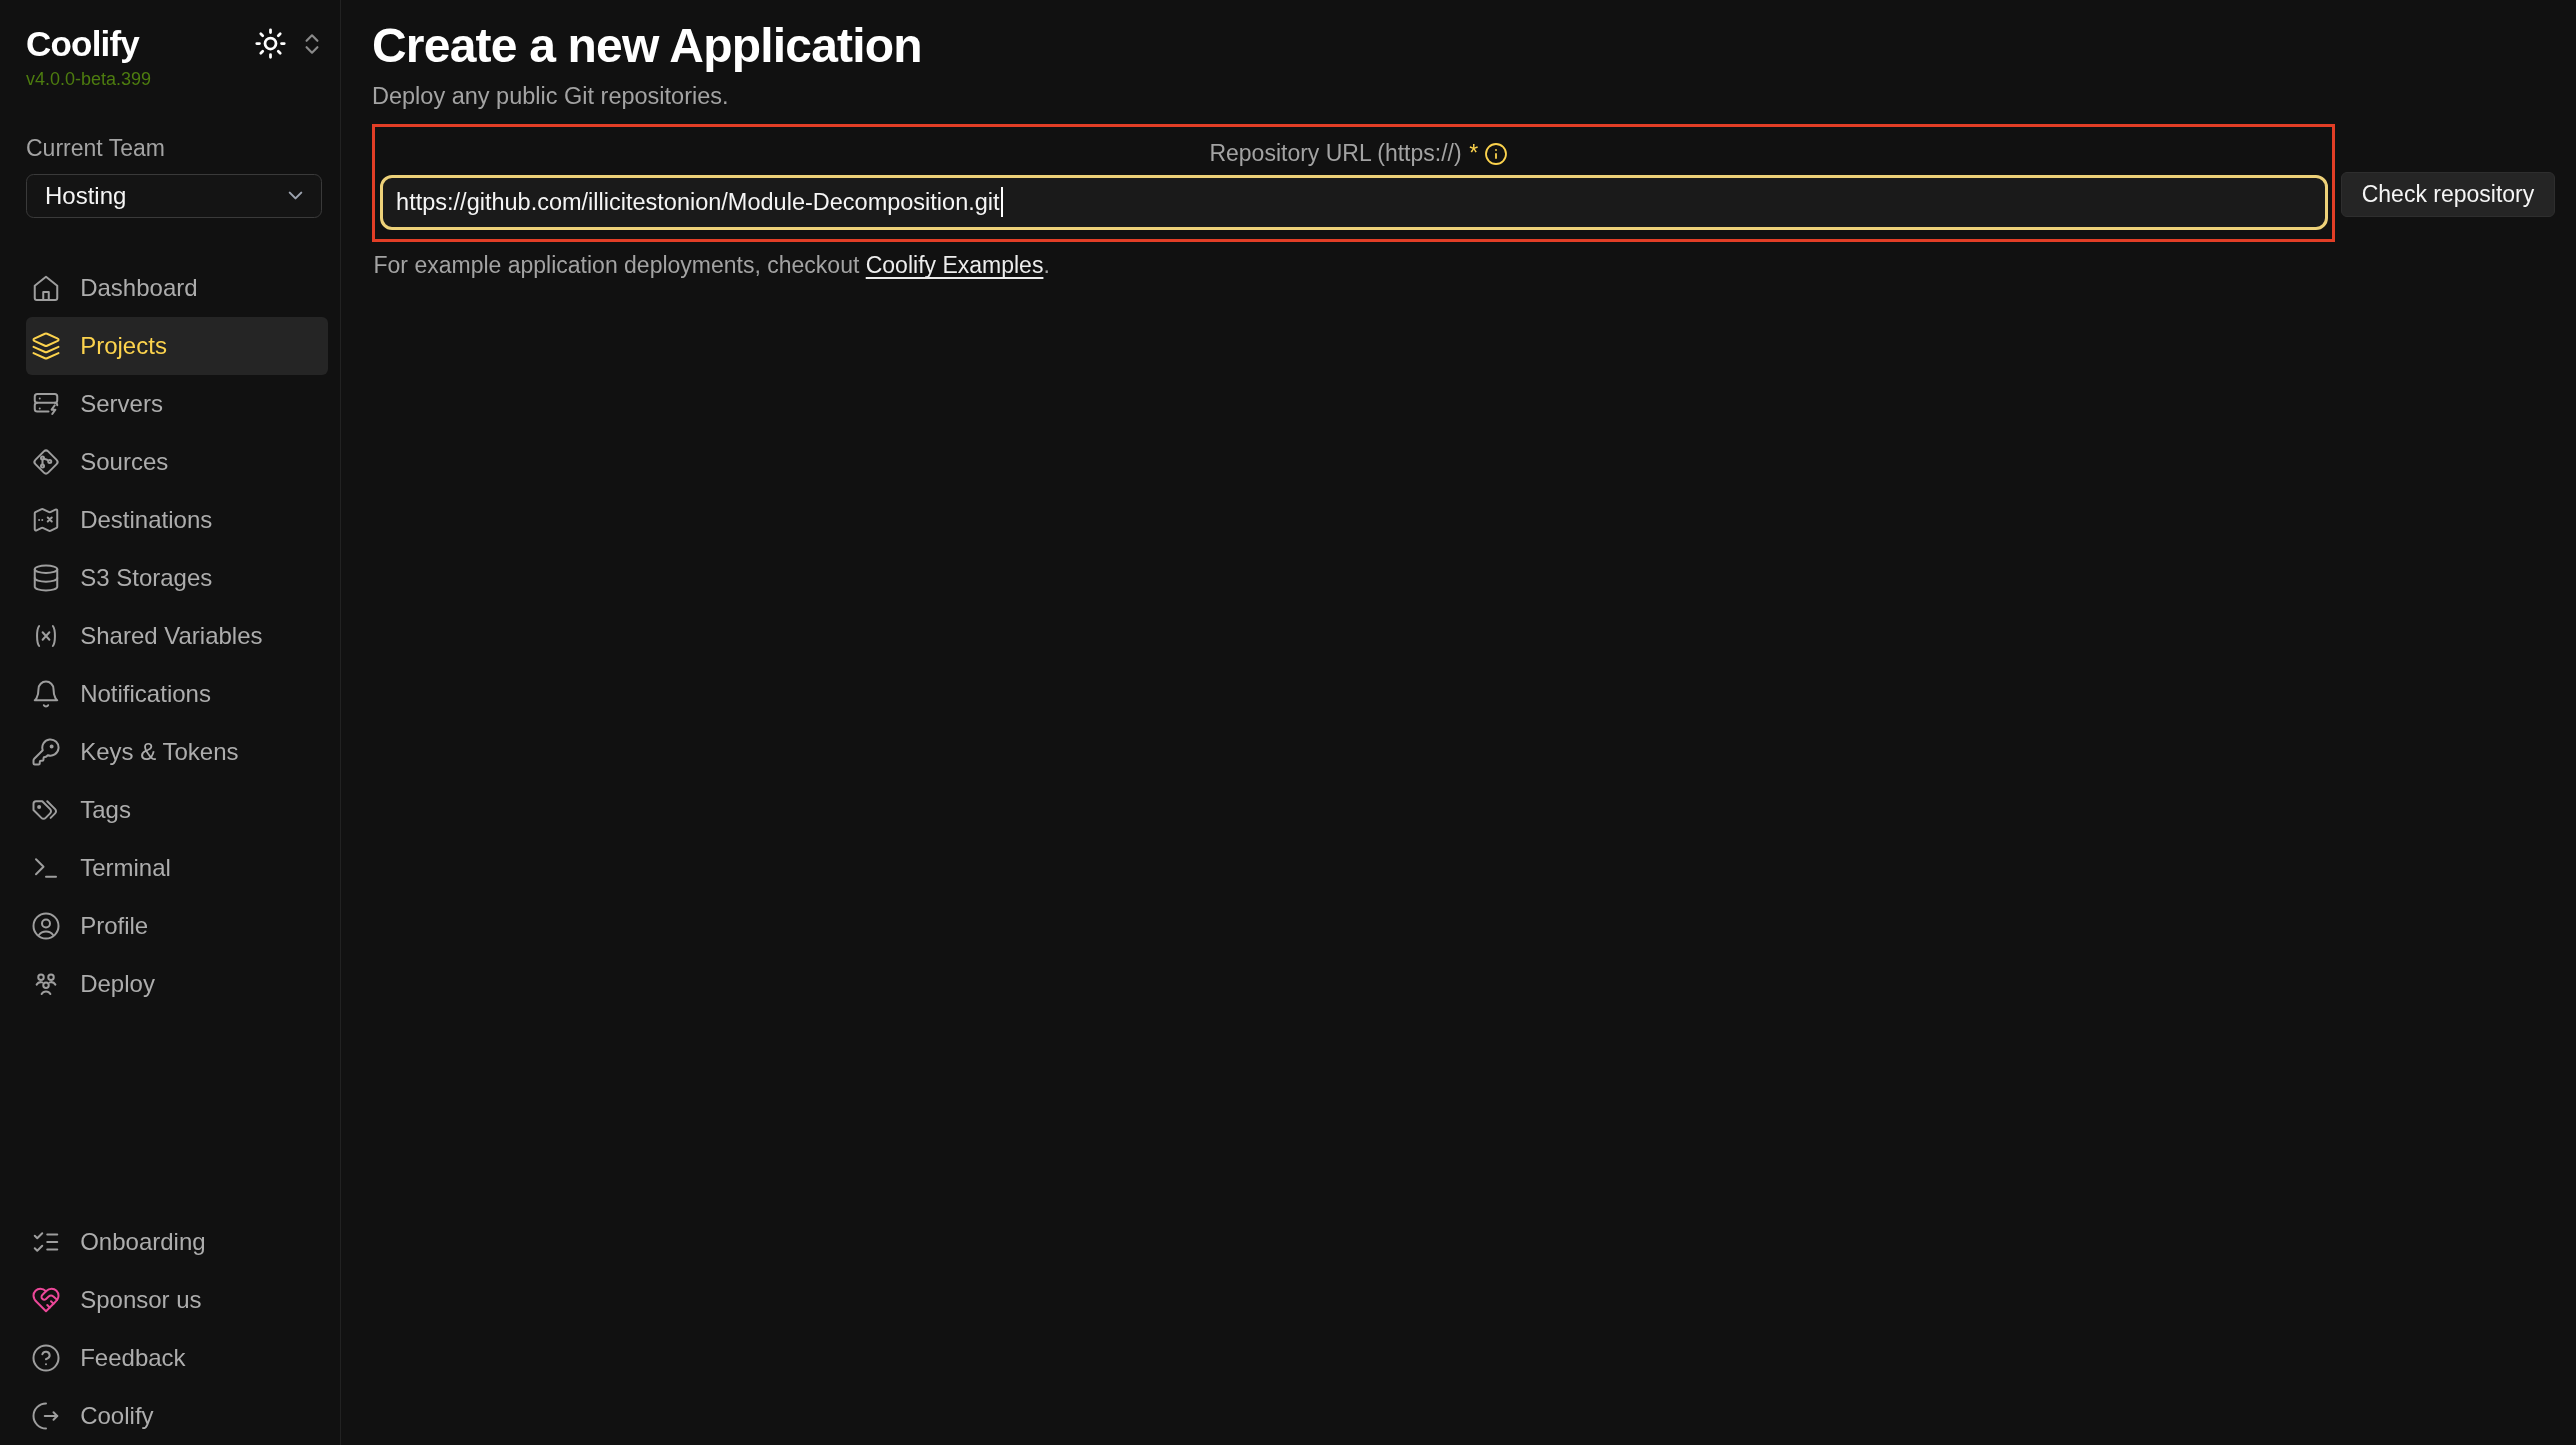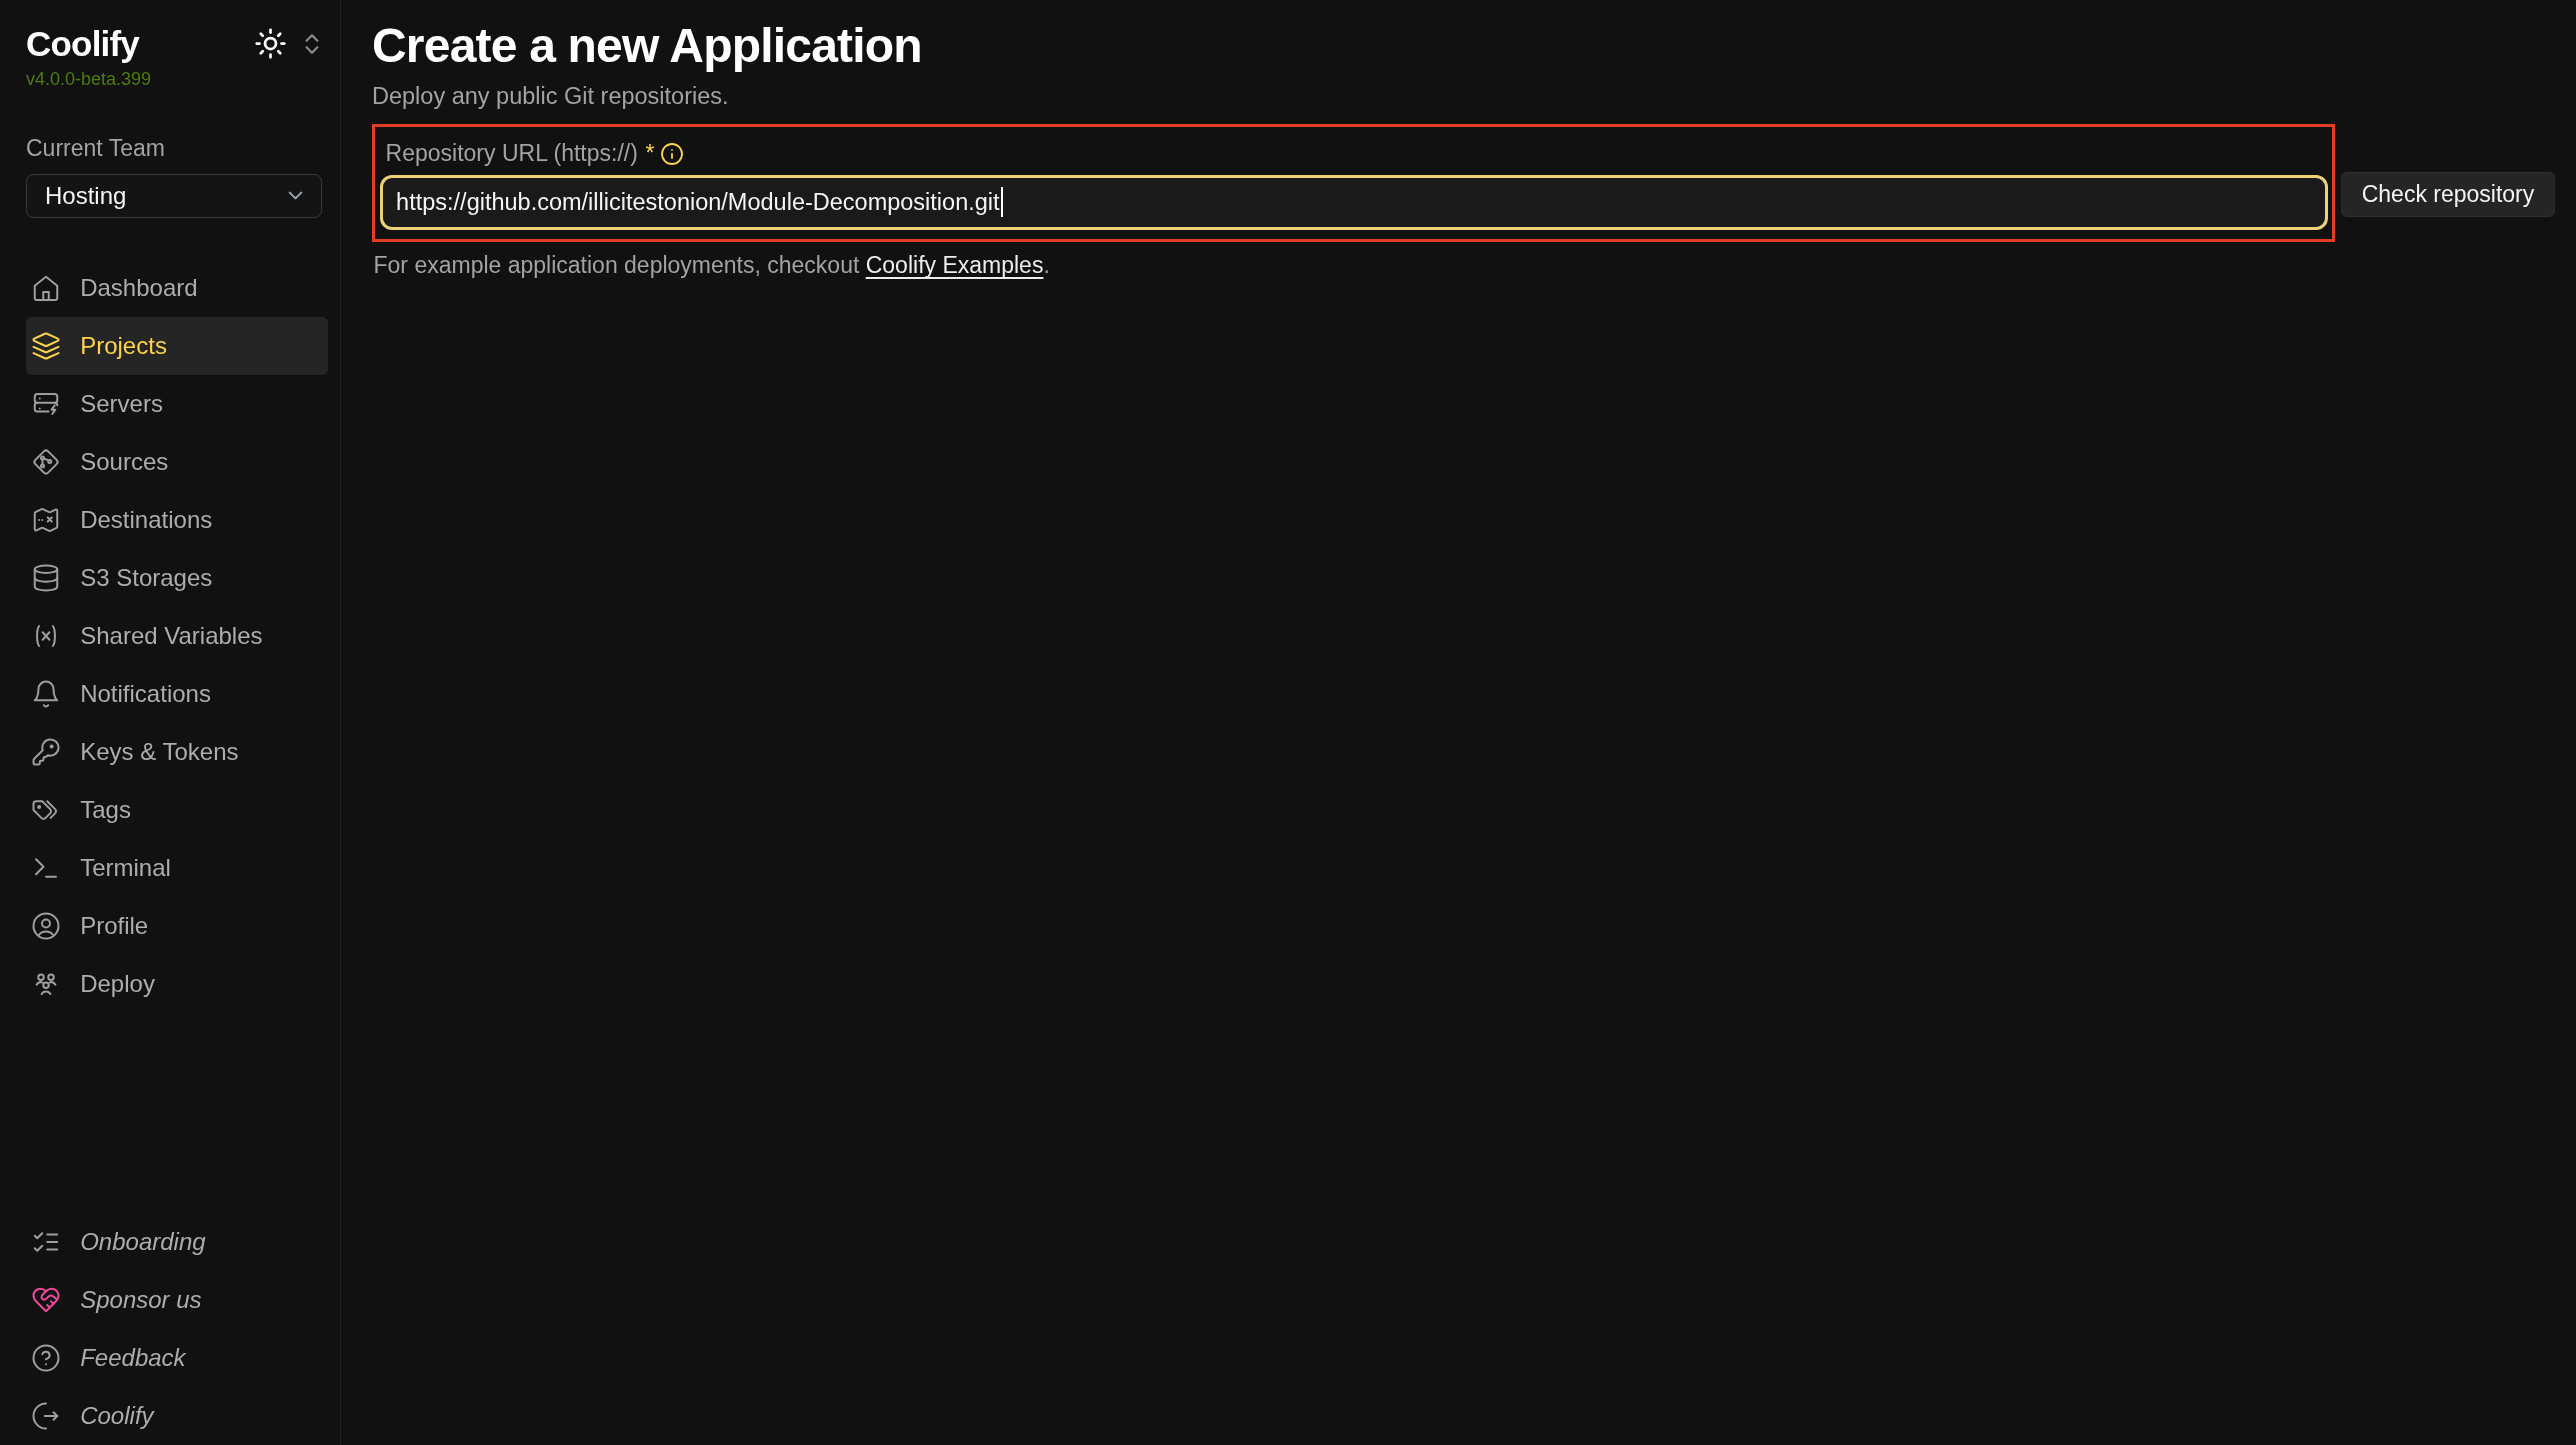--- a/index.html
+++ b/index.html
@@ -30,37 +30,37 @@
   .team-select .chev{margin-left:auto;}
   .nav{margin:41px 12px 0 18px;}
   .nav-item{
     display:flex;align-items:center;height:58px;border-radius:6px;
     padding:0 0 0 4.5px;cursor:pointer;box-sizing:border-box;
   }
   .nav-item .label{font-size:24px;color:#adadad;margin-left:19.7px;white-space:nowrap;}
   .nav-item.active{background:#252525;}
   .nav-item.active .label{color:#fcd34d;}
   .nav-item.active .icon{stroke:#fcd34d;}
-  .nav-bottom{position:absolute;left:18px;right:12px;bottom:1.5px;font-style:italic;}
+  .nav-bottom{position:absolute;left:18px;right:12px;bottom:1.5px;}
   .icon{width:30px;height:30px;stroke:#9e9e9e;fill:none;stroke-width:1.6;stroke-linecap:round;stroke-linejoin:round;flex:none;}
   .icon.pink{stroke:#ec4899;}
   .sun-icon{width:33px;height:33px;stroke:#ffffff;fill:none;stroke-width:2;stroke-linecap:round;stroke-linejoin:round;}
   .updown-icon{width:26px;height:26px;stroke:#8a8a8a;fill:none;stroke-width:2;stroke-linecap:round;stroke-linejoin:round;}
   .chev-icon{width:23px;height:23px;stroke:#9ca3af;fill:none;stroke-width:2.2;stroke-linecap:round;stroke-linejoin:round;}
   .info-icon{width:24px;height:24px;stroke:#fcd34d;fill:none;stroke-width:1.8;stroke-linecap:round;stroke-linejoin:round;vertical-align:-5.3px;margin-left:6px;}
   
   .main{position:absolute;left:334px;top:0;right:0;bottom:0;padding:19.7px 38px 0 38px;}
   .page-title{font-size:48px;font-weight:700;color:#ffffff;margin:0;line-height:1.1;letter-spacing:-0.8px;}
   .page-subtitle{font-size:23.5px;color:#a3a3a3;margin-top:10.6px;}
   .form-row{display:flex;align-items:flex-start;margin-top:13.6px;}
   .repo-box{
     flex:0 0 auto;width:1963px;box-sizing:border-box;
     border:3px solid #e23e26;background:#111111;
   }
-  .field-label-row{margin:13.6px 0 0 10.6px;font-size:23px;color:#a3a3a3;display:flex;align-items:center;}
+  .field-label-row{margin:13.6px 0 0 10.6px;font-size:23px;color:#a3a3a3;display:flex;align-items:center;justify-content:center;}
   .required{color:#fcd34d;margin-left:7.6px;font-size:23px;}
   .url-input{
     margin:7.6px 4.5px 9px 4.5px;height:55px;box-sizing:border-box;
     border:3px solid #edd179;border-radius:12px;background:#1a1a1a;
     display:flex;align-items:center;padding-left:13.6px;cursor:text;
   }
   .url-input .value{font-size:23.5px;color:#f5f5f5;white-space:nowrap;}
   .caret{display:inline-block;width:2.3px;height:30px;background:#ffffff;margin-left:1.5px;}
   .check-btn{
     margin:48px 0 0 6px;height:45px;padding:0 19.7px;

